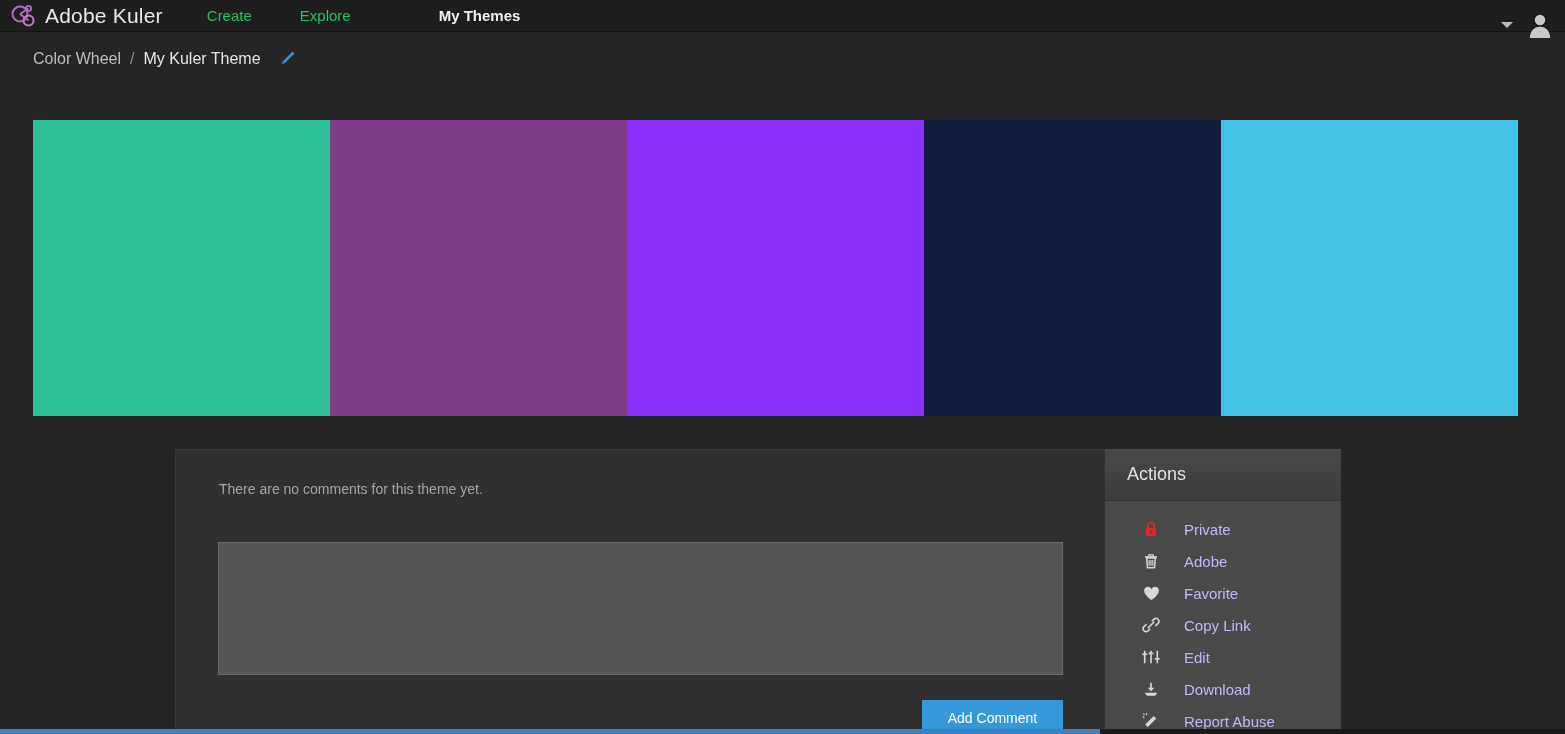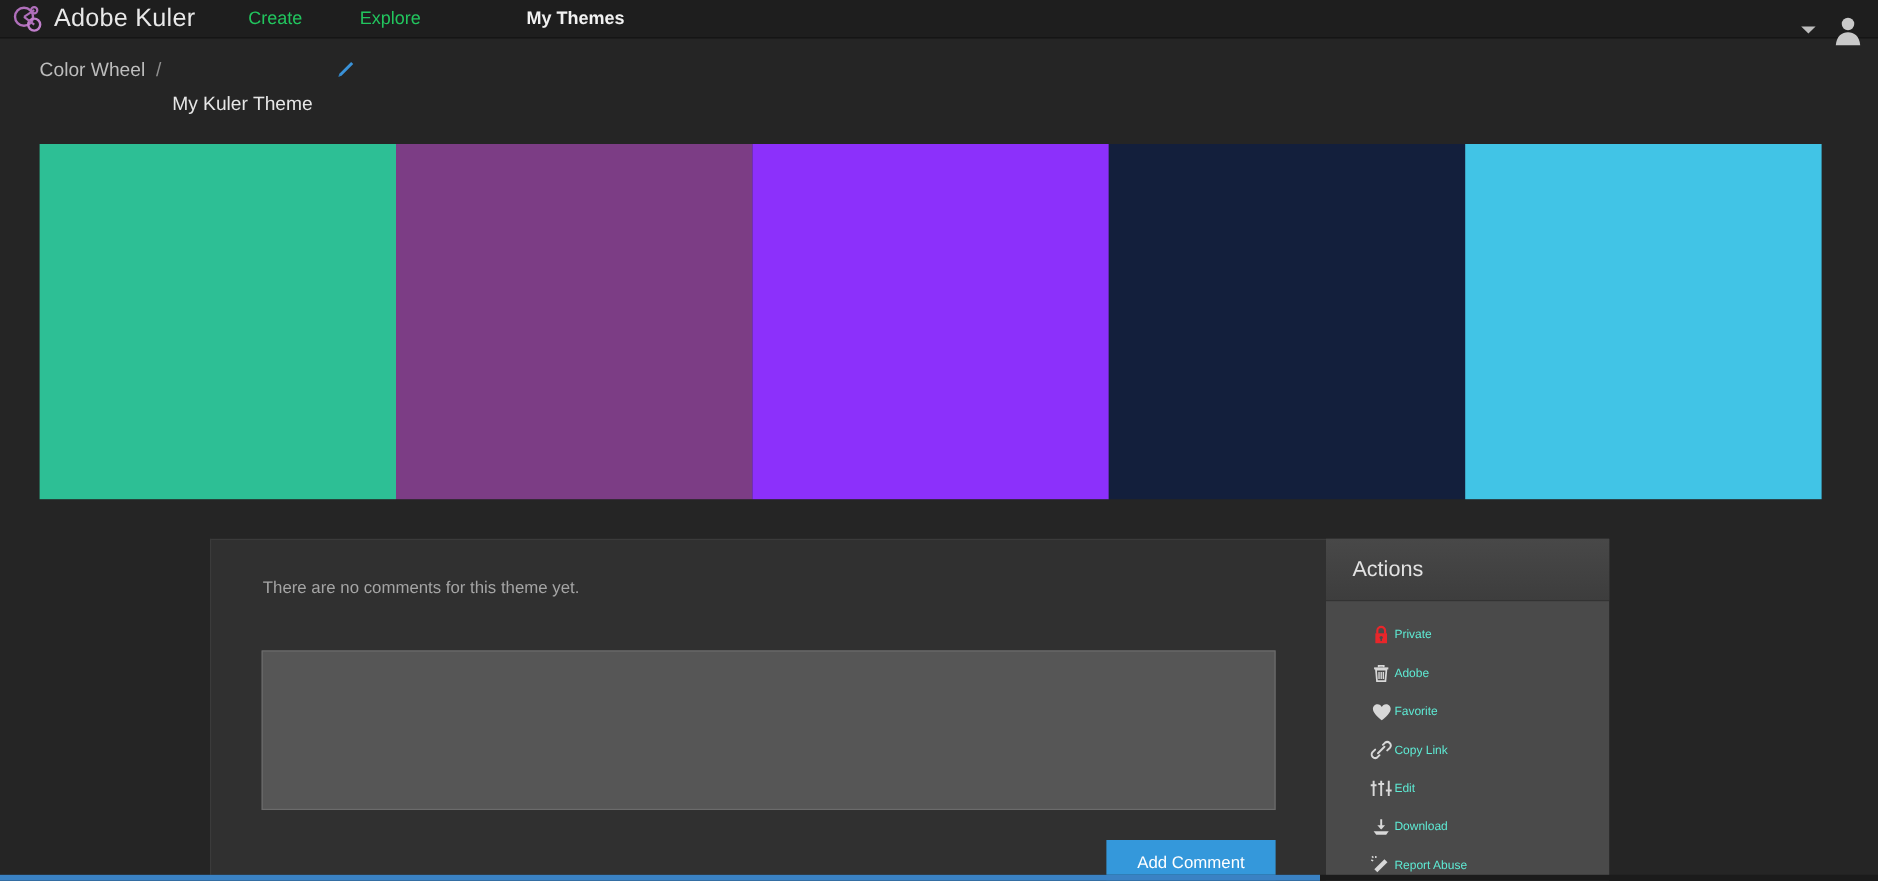--- a/index.html
+++ b/index.html
@@ -38,21 +38,21 @@
   }
   #avatar { width:26px; height:26px; cursor:pointer; }
 
   
   #breadcrumb {
     position:absolute; left:33px; top:50px; height:64px;
     display:flex; 
   }
   #crumb-parent { font-size:16px; color:#bdbdbd; cursor:pointer; }
   #crumb-sep    { font-size:16px; color:#8f8f8f; margin:0 9px; }
-  #crumb-current{ font-size:16px; color:#e6e6e6;margin-top:29px; }
+  #crumb-current{ font-size:16px; color:#e6e6e6; }
   #edit-pencil  { margin-left:18px; width:17px; height:17px; cursor:pointer; }
 
   
   #swatches {
     position:absolute; left:33px; top:120px;
     width:1485px; height:296px; display:flex;
   }
   .swatch { height:100%; cursor:pointer; }
 
   
@@ -93,21 +93,21 @@
   }
   #actions-title { margin-left:22px; font-size:18px; color:#e2e2e2; }
   #actions-list { padding-top:12px; }
   .action-item {
     display:flex; align-items:center; height:32px; cursor:pointer;
   }
   .action-icon {
     width:22px; height:22px; margin-left:35px; flex:0 0 22px;
     display:flex; align-items:center; justify-content:center;
   }
-  .action-label { font-size:10px; color:#5eead4; }
+  .action-label { margin-left:22px; font-size:15px; color:#c4b5fd; }
 
   
   #scrollbar {
     position:absolute; left:0; bottom:0; width:1565px; height:5px;
     background:#1b1b1b;
   }
   #scroll-thumb {
     height:5px; width:1100px; background:#3a82c4;
   }
 </style>

